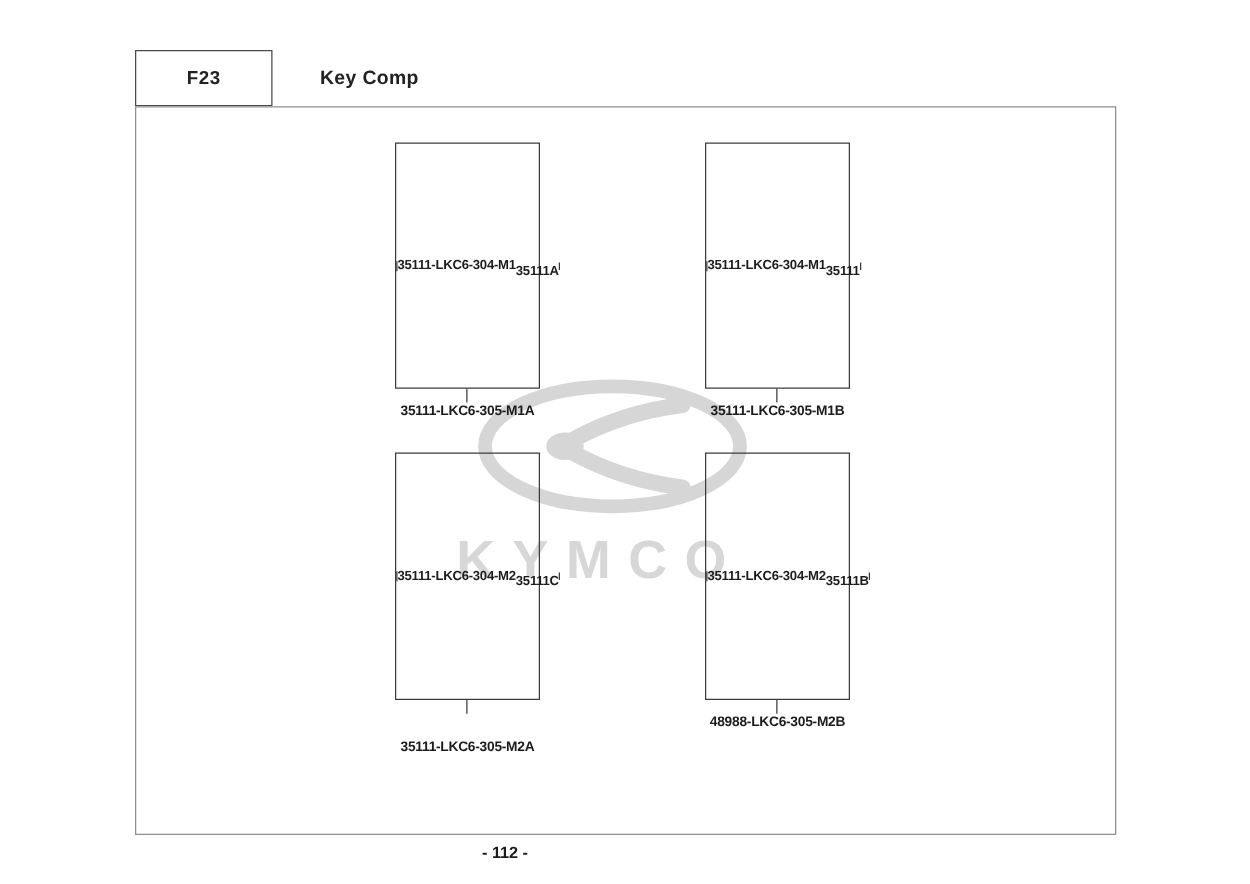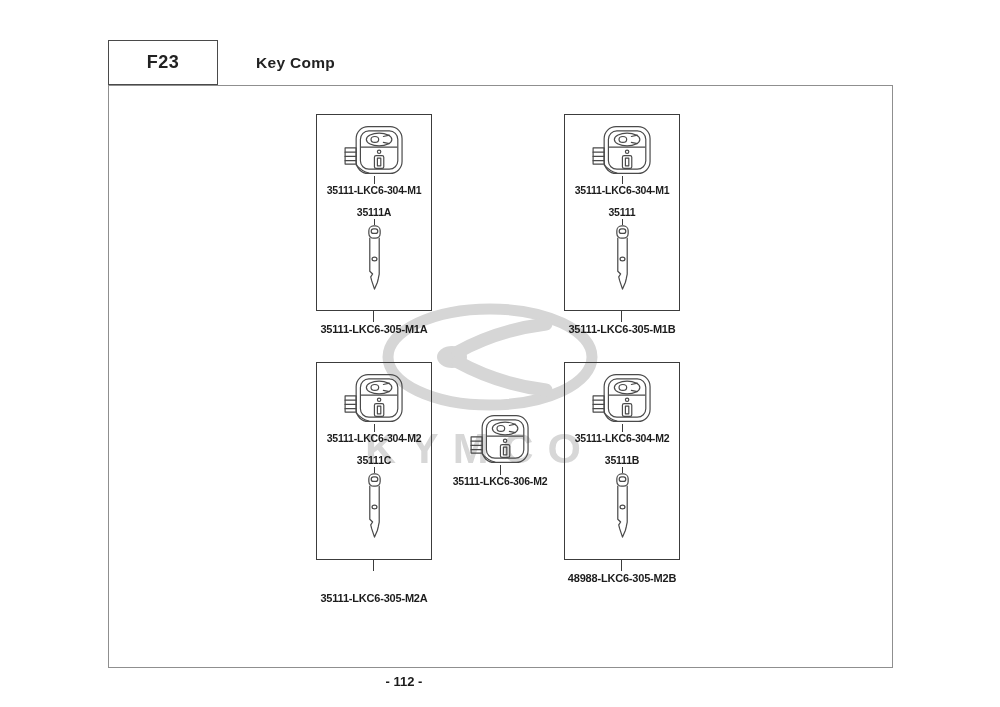--- a/index.html
+++ b/index.html
@@ -5,21 +5,21 @@
   html,body{margin:0;padding:0;background:#fff;}
   .page{
     position:relative;width:1000px;height:707px;background:#ffffff;
     font-family:"Liberation Sans", sans-serif;color:#222;overflow:hidden;
   }
   
   .section-code-box{
     position:absolute;left:108px;top:40px;width:110px;height:45px;
     border:1.5px solid #4a4a4a;box-sizing:border-box;
     display:flex;align-items:center;justify-content:center;
-    font-size:18px;font-weight:bold;letter-spacing:.5px;background:#fff;
+    font-size:15px;font-weight:bold;letter-spacing:.5px;background:#fff;
   }
   .page-title{
     position:absolute;left:256px;top:54px;
     font-size:15.5px;font-weight:bold;letter-spacing:.3px;
   }
   
   .main-frame{
     position:absolute;left:108px;top:85px;width:785px;height:583px;
     border:1.5px solid #8f8f8f;box-sizing:border-box;background:#fff;
   }
@@ -27,21 +27,21 @@
   .watermark{position:absolute;left:0;top:0;width:1000px;height:707px;z-index:1;pointer-events:none;}
   .wm-text{
     position:absolute;left:355px;top:424px;width:250px;text-align:center;
     font-size:43px;font-weight:bold;letter-spacing:14px;color:#d7d7d7;
     font-family:"Liberation Sans", sans-serif;
   }
   
   .kit-box{
     position:absolute;width:116px;height:197px;
     border:1.4px solid #3c3c3c;box-sizing:border-box;z-index:2;
-    display:flex;flex-direction:column;align-items:center;background:transparent;
+    display:flex;flex-direction:row;align-items:center;background:transparent;
   }
   .part-label{
     font-size:10.5px;font-weight:bold;line-height:13px;white-space:nowrap;
     color:#1c1c1c;z-index:2;letter-spacing:-0.2px;
   }
   .leader{width:0;border-left:1.4px solid #3c3c3c;}
   .kit-tick{position:absolute;width:0;border-left:1.4px solid #3c3c3c;height:11px;z-index:2;}
   .kit-part-label{
     position:absolute;width:170px;text-align:center;z-index:2;
     font-size:11px;font-weight:bold;color:#1c1c1c;white-space:nowrap;letter-spacing:-0.2px;
@@ -143,27 +143,20 @@
     <div class="part-label">35111-LKC6-304-M2</div>
     <div class="part-label" style="margin-top:9px">35111C</div>
     <div class="leader" style="height:6px"></div>
     <svg class="icon-svg" width="19" height="66" viewBox="0 0 20 70">
         <use href="#sym-key-blade"></use>
       </svg>
   </div>
   <div class="kit-tick" style="left:373px;top:560px"></div>
   <div class="kit-part-label" style="left:289px;top:592px">35111-LKC6-305-M2A</div>
 
-  <div class="mid-key" style="left:435px;top:414px">
-    <svg class="icon-svg" width="62" height="51" viewBox="0 0 72 60">
-        <use href="#sym-key-head"></use>
-      </svg>
-    <div class="leader" style="height:10px"></div>
-    <div class="part-label">35111-LKC6-306-M2</div>
-  </div>
 
   <div class="kit-box" style="left:564px;top:362px;height:198px">
     <svg class="icon-svg" width="62" height="51" viewBox="0 0 72 60" style="margin-top:10px">
         <use href="#sym-key-head"></use>
       </svg>
     <div class="leader" style="height:8px"></div>
     <div class="part-label">35111-LKC6-304-M2</div>
     <div class="part-label" style="margin-top:9px">35111B</div>
     <div class="leader" style="height:6px"></div>
     <svg class="icon-svg" width="19" height="66" viewBox="0 0 20 70">

